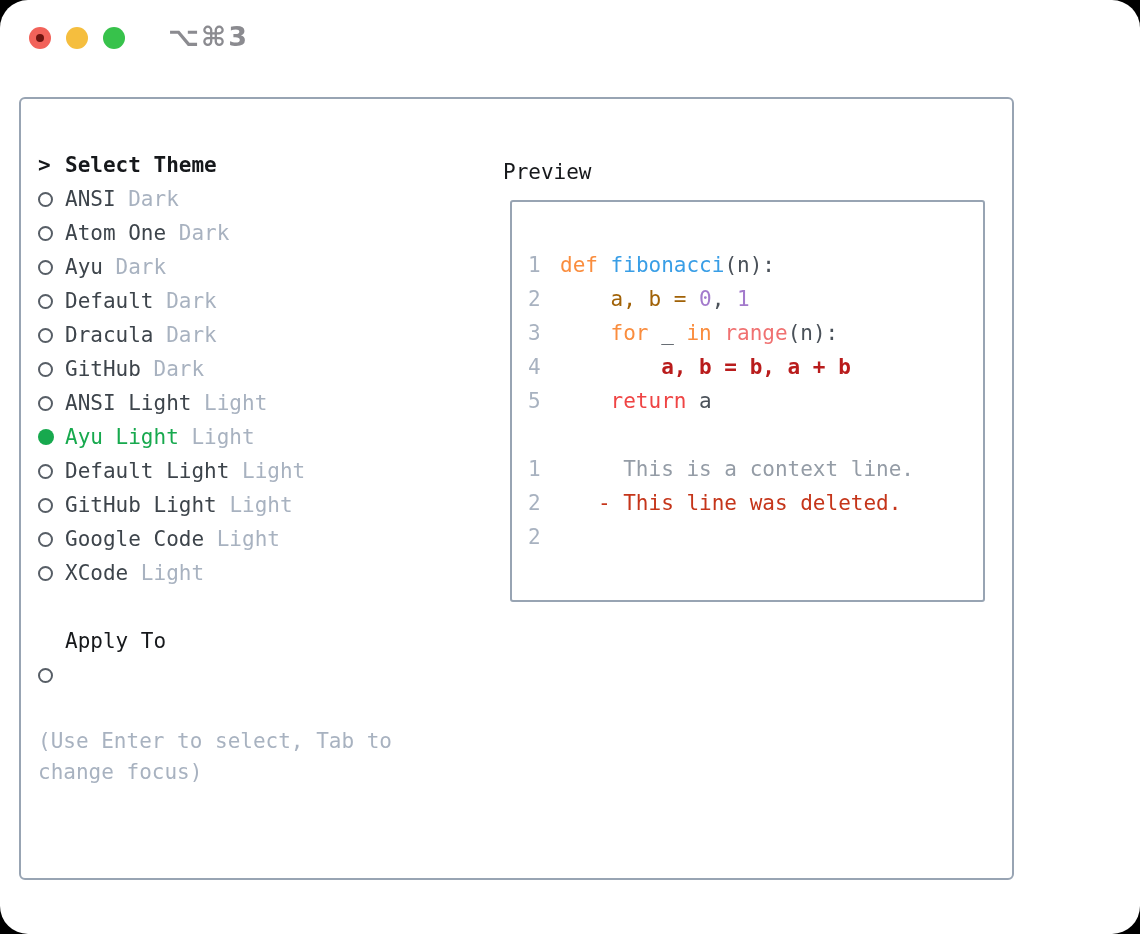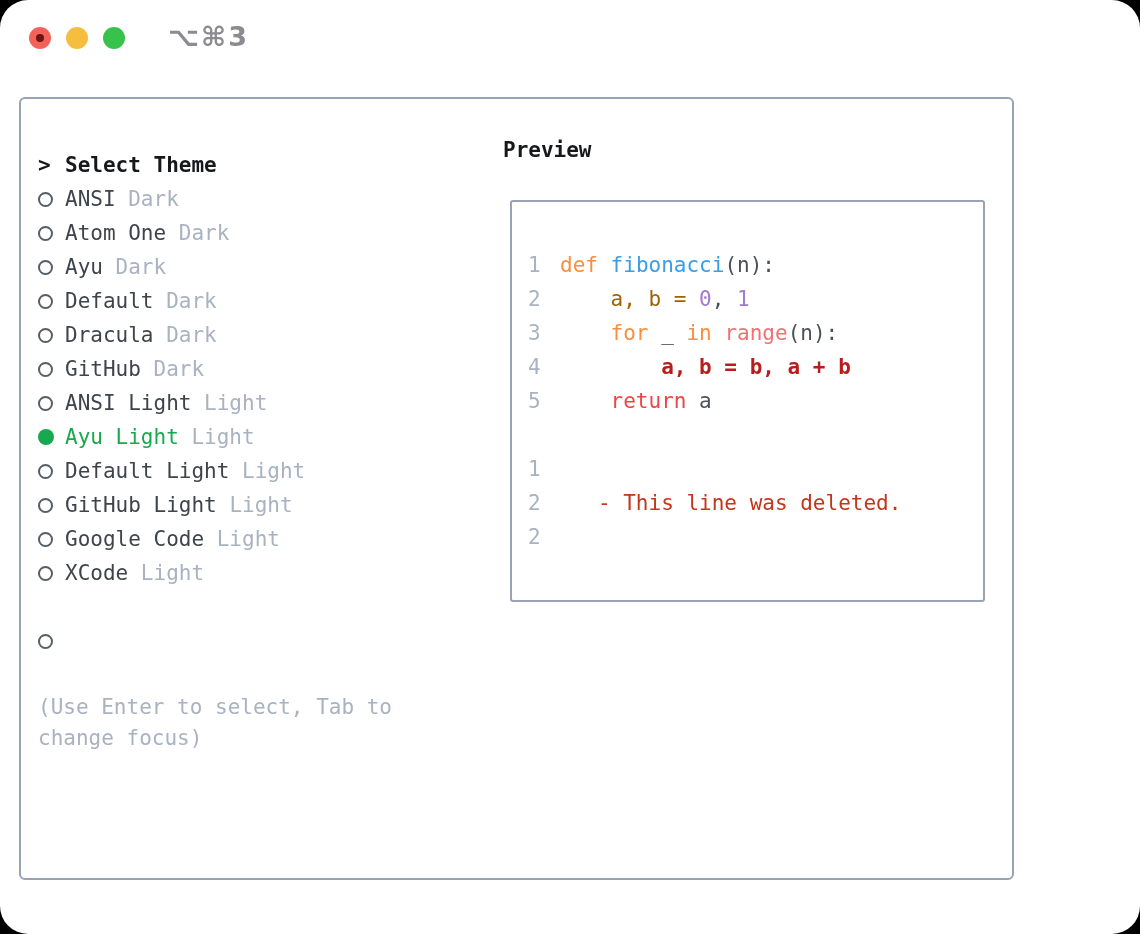--- a/index.html
+++ b/index.html
@@ -36,22 +36,22 @@
   .circle { width:15px; height:15px; border-radius:50%; border:2px solid #575e66; }
   .circle.sel { width:16px; height:16px; border:none; background:var(--accent-green); }
   .title { font-weight:700; color:var(--text-primary); }
   .apply-title { color:var(--text-primary); }
   .theme-name { color:var(--text-secondary); }
   .theme-name.sel { color:var(--accent-green); }
   .variant { color:var(--text-muted); }
   .hint { width:412px; line-height:31px; color:var(--text-muted); white-space:normal; }
 
   
-  .preview-title { position:absolute; left:482px; top:34px; height:34px; line-height:34px;
-                   font-size:21px; font-weight:700; color:var(--text-primary); }
+  .preview-title { position:absolute; left:482px; top:56px; height:34px; line-height:34px;
+                   font-size:21px; font-weight:400; color:var(--text-primary); }
   .preview-box { position:absolute; left:489px; top:101px; width:475px; height:402px;
                  border:2px solid var(--panel-border); border-radius:3px;
                  padding:46px 0 0 16px; overflow:hidden; }
   .code-line { height:34px; display:flex; align-items:center; font-size:21px; white-space:pre; }
   .lnum { display:inline-block; width:32px; color:var(--line-number); flex:0 0 32px; }
 </style>
 </head>
 <body>
 
 <div class="window">
@@ -85,40 +85,44 @@
           <div class="row"><span class="marker"><span class="circle"></span></span><span class="theme-name">ANSI Light </span><span class="variant">Light</span></div>
           <div class="row"><span class="marker"><span class="circle sel"></span></span><span class="theme-name sel">Ayu Light </span><span class="variant">Light</span></div>
           <div class="row"><span class="marker"><span class="circle"></span></span><span class="theme-name">Default Light </span><span class="variant">Light</span></div>
           <div class="row"><span class="marker"><span class="circle"></span></span><span class="theme-name">GitHub Light </span><span class="variant">Light</span></div>
           <div class="row"><span class="marker"><span class="circle"></span></span><span class="theme-name">Google Code </span><span class="variant">Light</span></div>
           <div class="row"><span class="marker"><span class="circle"></span></span><span class="theme-name">XCode </span><span class="variant">Light</span></div>
         </div>
 
       <div class="row spacer"></div>
 
+      <div class="row">
+        <span class="marker"></span>
+        <span class="apply-title">Apply To</span>
+      </div>
 
       <div id="apply-list">
           <div class="row"><span class="marker"><span class="circle"></span></span></div>
         </div>
 
       <div class="row spacer"></div>
 
       <div class="hint">(Use Enter to select, Tab to change focus)</div>
     </div>
 
     <div class="preview-title">Preview</div>
 
     <div class="preview-box">
       <div id="preview-lines">
           <div class="code-line"><span class="lnum">1</span><span class="tok" style="color: rgb(250, 141, 62);">def</span><span class="tok" style="color: rgb(74, 81, 89);"> </span><span class="tok" style="color: rgb(57, 158, 230);">fibonacci</span><span class="tok" style="color: rgb(74, 81, 89);">(n):</span></div>
           <div class="code-line"><span class="lnum">2</span><span class="tok" style="color: #a16207;">    a, b = </span><span class="tok" style="color: rgb(163, 122, 204);">0</span><span class="tok" style="color: rgb(74, 81, 89);">, </span><span class="tok" style="color: rgb(163, 122, 204);">1</span></div>
           <div class="code-line"><span class="lnum">3</span><span class="tok" style="color: rgb(74, 81, 89);">    </span><span class="tok" style="color: rgb(250, 141, 62);">for</span><span class="tok" style="color: rgb(74, 81, 89);"> _ </span><span class="tok" style="color: rgb(250, 141, 62);">in</span><span class="tok" style="color: rgb(74, 81, 89);"> </span><span class="tok" style="color: rgb(240, 113, 113);">range</span><span class="tok" style="color: rgb(74, 81, 89);">(n):</span></div>
           <div class="code-line"><span class="lnum">4</span><span class="tok" style="color: #b91c1c; font-weight: bold;">        a, b = b, a + b</span></div>
           <div class="code-line"><span class="lnum">5</span><span class="tok" style="color: rgb(74, 81, 89);">    </span><span class="tok" style="color: #ef4444;">return</span><span class="tok" style="color: rgb(74, 81, 89);"> a</span></div>
           <div class="code-line"><span class="lnum"></span></div>
-          <div class="code-line"><span class="lnum">1</span></div>
+          <div class="code-line"><span class="lnum">1</span><span class="tok" style="color: rgb(148, 156, 166);">     This is a context line.</span></div>
           <div class="code-line"><span class="lnum">2</span><span class="tok" style="color: rgb(197, 53, 26);">   - This line was deleted.</span></div>
           <div class="code-line"><span class="lnum">2</span></div>
         </div>
     </div>
 
   </div>
 </div>
 
 </body></html>

